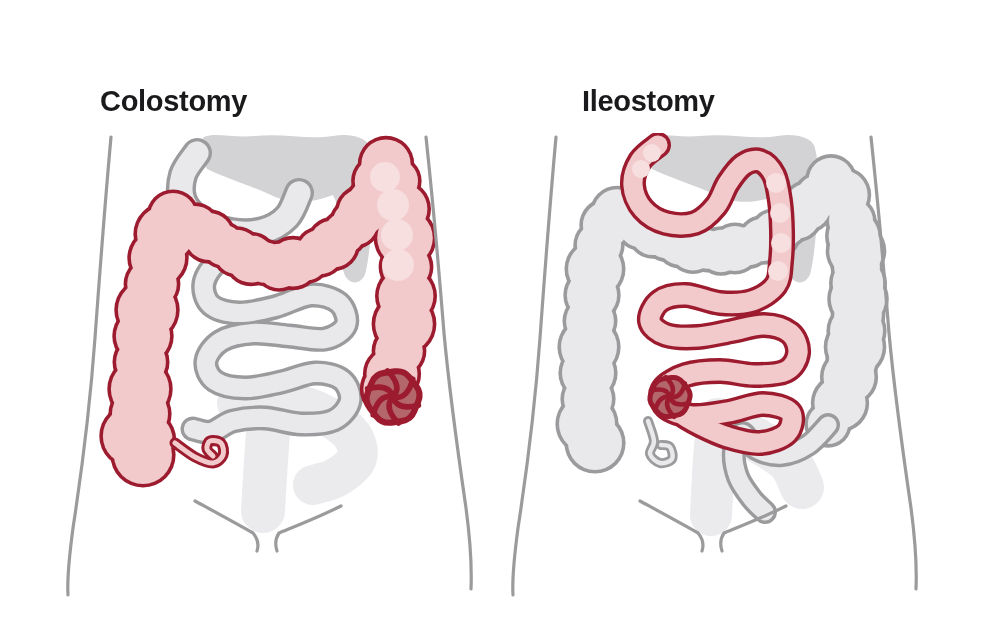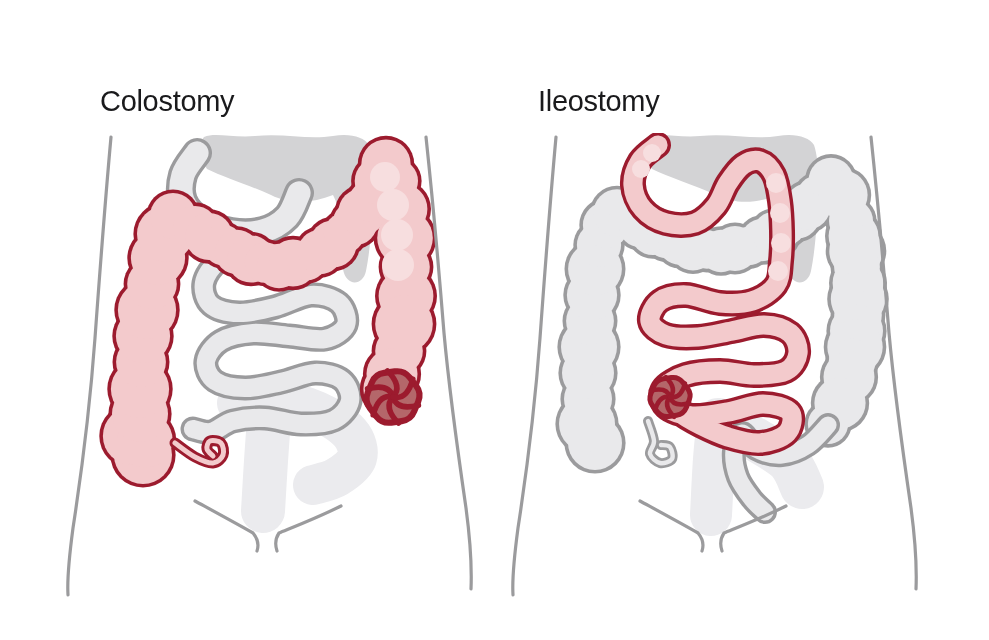--- a/index.html
+++ b/index.html
@@ -9,24 +9,24 @@
     background:#fff;
     overflow:hidden;
     font-family:"Liberation Sans", sans-serif;
   }
   .fig-title{
     position:absolute;
     top:85px;
     font-size:29px;
     letter-spacing:-0.3px;
     color:#1a1a1c;
-    font-weight:400;
+    font-weight:700;
   }
   #title-colostomy{left:100px;}
-  #title-ileostomy{left:538px;text-align:right;}
+  #title-ileostomy{left:582px;text-align:right;}
   .fig-svg{position:absolute;top:133px;width:424px;height:470px;}
   #svg-colostomy{left:55px;}
   #svg-ileostomy{left:500px;}
 </style>
 </head>
 <body>
 
 <div id="canvas">
   <div class="fig-title" id="title-colostomy">Colostomy</div>
   <div class="fig-title" id="title-ileostomy">Ileostomy</div>

